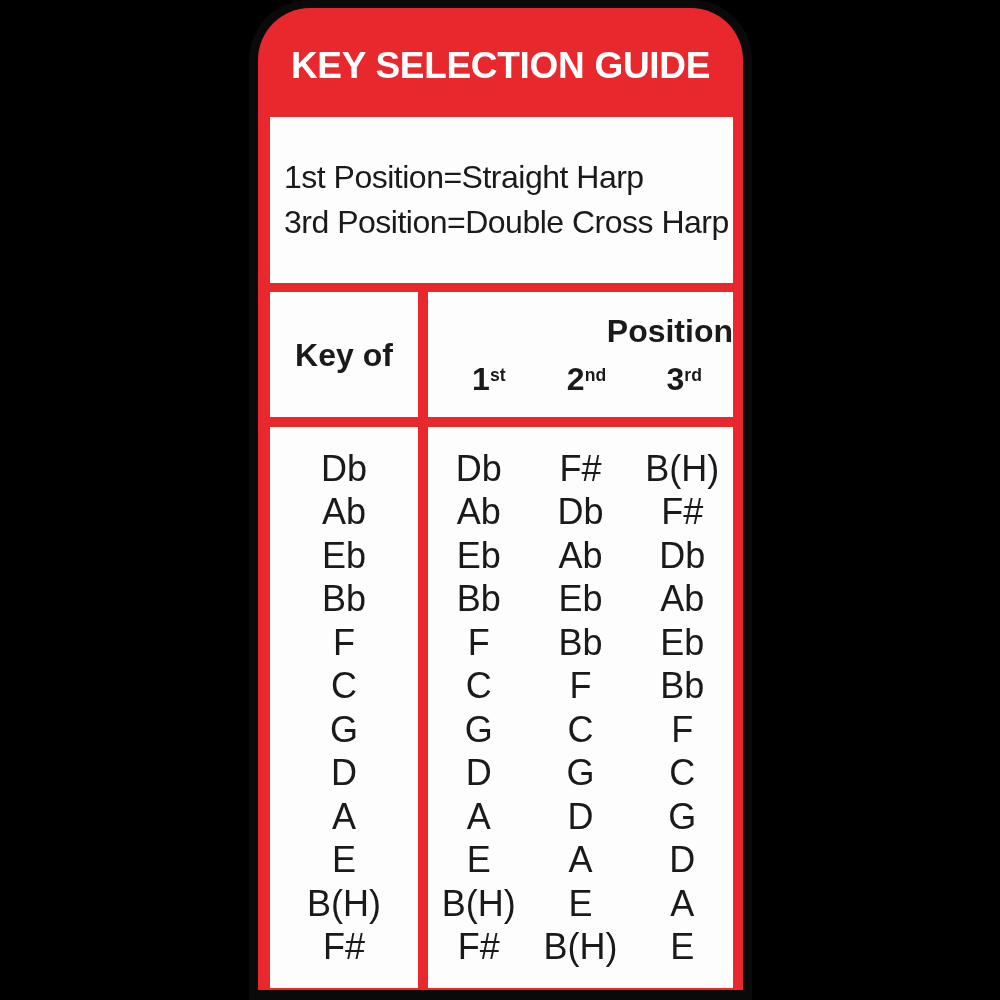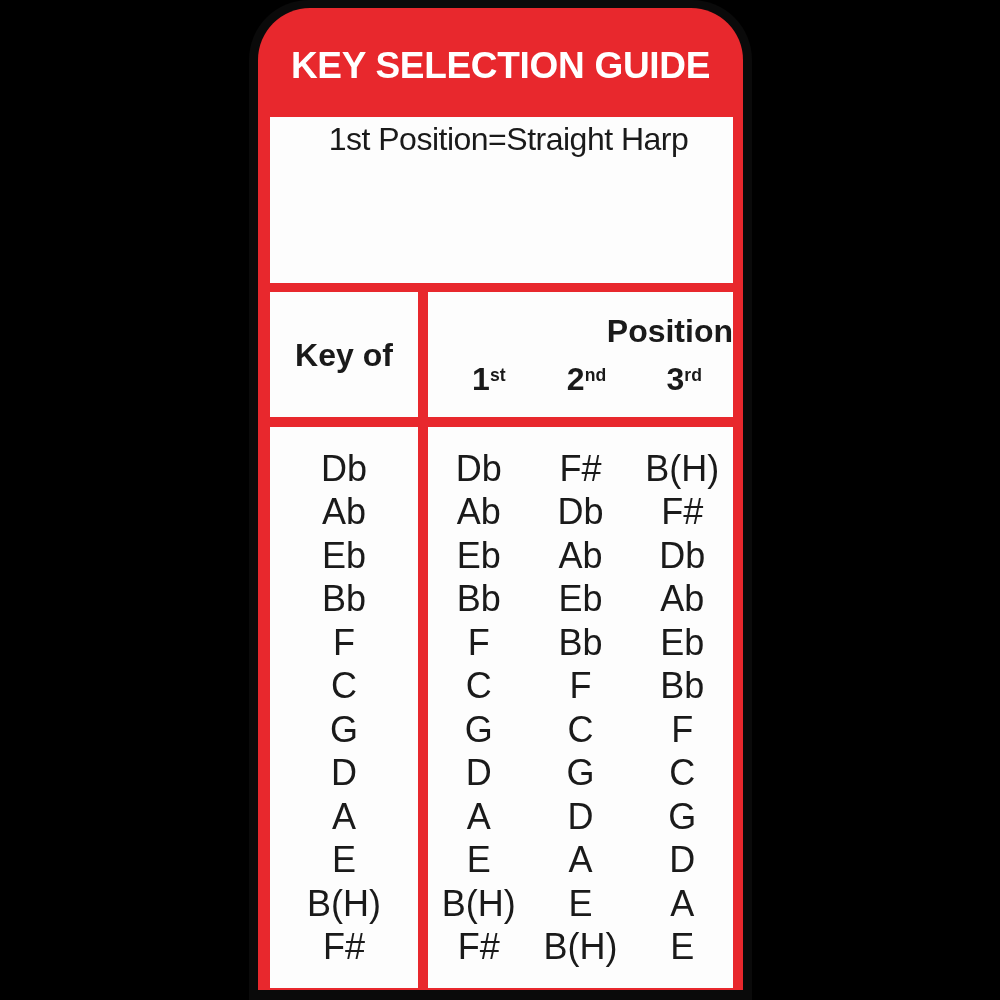--- a/index.html
+++ b/index.html
@@ -61,21 +61,21 @@
     position: absolute;
     background: #fdfdfd;
     box-sizing: border-box;
   }
   .intro-panel {
     left: 21px;
     top: 117px;
     width: 463px;
     height: 166px;
     display: flex;
-    flex-direction: row;
+    flex-direction: column;
     justify-content: center;
     padding-left: 14px;
     font-size: 32px;
     line-height: 45px;
     letter-spacing: -0.5px;
   }
   .hdr-left  { left: 21px;  top: 292px; width: 148px; height: 125px;
                display: flex; flex-direction: column; justify-content: center;
                text-align: center; font-weight: bold; font-size: 32px; line-height: 44px; }
   .hdr-right { left: 179px; top: 292px; width: 305px; height: 125px;
@@ -100,20 +100,21 @@
 <div class="stage">
   <div class="card-outline">
     <div class="card"></div>
 
     <div class="card-header">
       <h1 class="card-title">KEY SELECTION GUIDE</h1>
     </div>
 
     <div class="panel intro-panel">
       <div>1st Position=Straight Harp</div>
+      <div>3rd Position=Double Cross Harp</div>
     </div>
 
     <div class="panel hdr-left">
       <div>Key of</div>
     </div>
 
     <div class="panel hdr-right">
       <div class="pos-label">Position</div>
       <div class="pos-cols">
         <div class="pos-col"><span>1</span><span class="ord">st</span></div>

